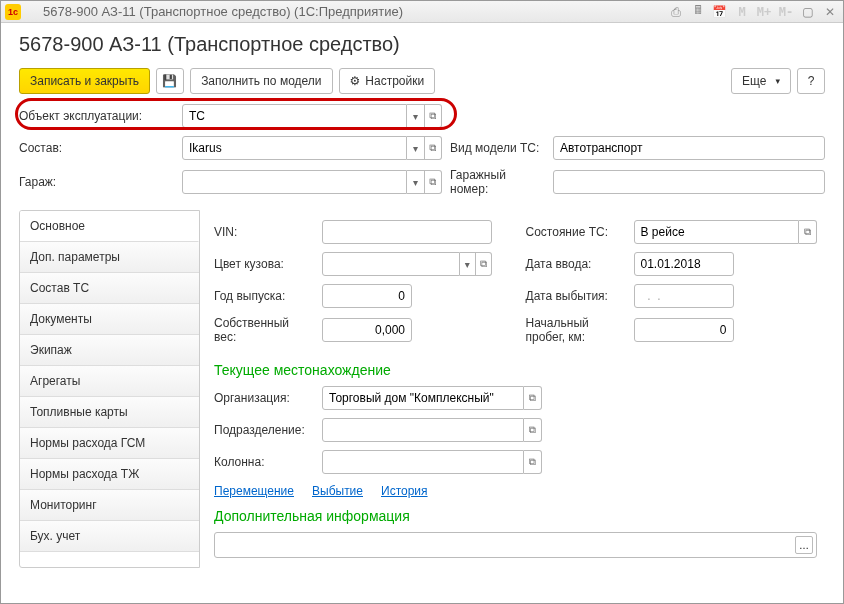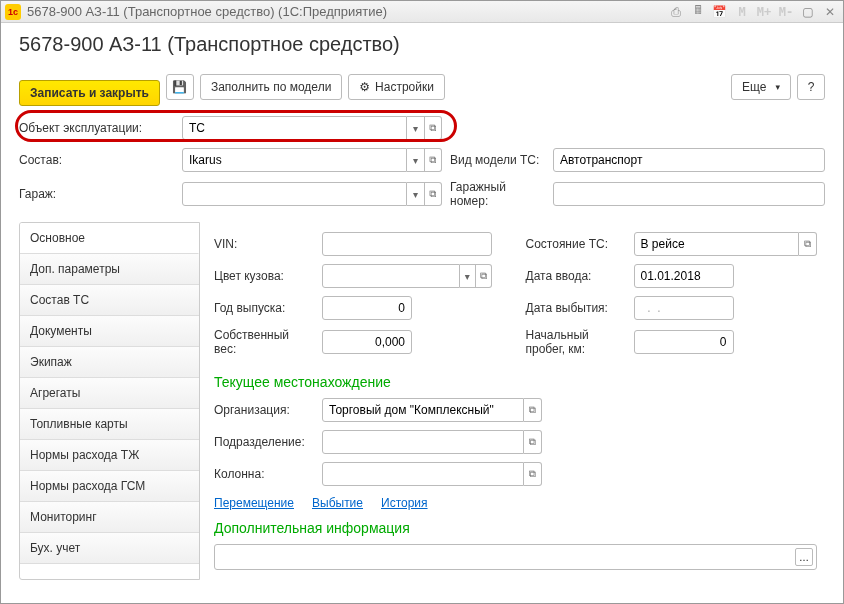--- a/index.html
+++ b/index.html
@@ -1,27 +1,27 @@
 <!DOCTYPE html>
 <html><head>
 <meta charset="utf-8">
 <style>
 * { box-sizing: border-box; margin: 0; padding: 0; font-family: Arial, sans-serif; font-size: 12px; }
 body { background: #fff; width: 844px; height: 604px; overflow: hidden; border: 1px solid #999; }
 .titlebar { height: 22px; background: linear-gradient(#f5f5f5, #e8e8e8); border-bottom: 1px solid #ccc; display: flex; align-items: center; padding: 0 4px; }
-.titlebar-icon { width: 16px; height: 16px; background: #ffcc00; border-radius: 3px; margin-right: 6px; display: flex; align-items: center; justify-content: center; font-size: 9px; font-weight: bold; color: #c00; }
+.titlebar-icon { width: 16px; height: 16px; background: #ffcc00; border-radius: 3px; margin-right: 22px; display: flex; align-items: center; justify-content: center; font-size: 9px; font-weight: bold; color: #c00; }
 .titlebar-text { flex: 1; font-size: 13px; color: #666; }
 .titlebar-icons { display: flex; gap: 4px; align-items: center; }
 .titlebar-icons span { width: 18px; height: 18px; display: flex; align-items: center; justify-content: center; font-size: 12px; color: #888; cursor: pointer; }
 .titlebar-icons .mm { font-family: monospace; font-weight: bold; }
 .content { padding: 10px 18px; }
 h1 { font-size: 20px; font-weight: normal; color: #333; margin-bottom: 12px; }
 .toolbar { display: flex; gap: 6px; margin-bottom: 10px; align-items: center; }
 .btn { height: 26px; padding: 0 10px; background: #fff; border: 1px solid #bbb; border-radius: 3px; cursor: pointer; display: flex; align-items: center; gap: 5px; font-size: 12px; color: #333; }
-.btn-primary { background: linear-gradient(#ffe800, #ffd500); border-color: #b8a000; font-weight: bold; margin-top: 12px; }
+.btn-primary { background: linear-gradient(#ffe800, #ffd500); border-color: #b8a000; font-weight: normal; }
 .btn-icon { width: 28px; justify-content: center; padding: 0; }
 .toolbar-spacer { flex: 1; }
 .form-row { display: flex; align-items: center; margin-bottom: 8px; gap: 8px; }
 .form-row label { color: #333; }
 .lbl-w1 { width: 155px; }
 .lbl-w2 { width: 95px; }
 .lbl-w3 { width: 100px; flex-shrink: 0; }
 .lbl-w4 { width: 100px; }
 .input-group { display: flex; height: 24px; }
 .input-group input { border: 1px solid #bbb; border-radius: 3px 0 0 3px; padding: 0 6px; height: 100%; outline: none; min-width: 0; }
@@ -122,22 +122,22 @@
 
   <div class="tabs-wrap">
     <div class="tab-list">
       <div class="tab-item active">Основное</div>
       <div class="tab-item">Доп. параметры</div>
       <div class="tab-item">Состав ТС</div>
       <div class="tab-item">Документы</div>
       <div class="tab-item">Экипаж</div>
       <div class="tab-item">Агрегаты</div>
       <div class="tab-item">Топливные карты</div>
+      <div class="tab-item">Нормы расхода ГСМ</div>
       <div class="tab-item">Нормы расхода ТЖ</div>
-      <div class="tab-item">Нормы расхода ГСМ</div>
       <div class="tab-item">Мониторинг</div>
       <div class="tab-item">Бух. учет</div>
     </div>
 
     <div class="tab-content">
       <div class="two-col">
         <div class="col">
           <div class="form-row">
             <label class="lbl-w3">VIN:</label>
             <div class="input-group" style="width:170px">

